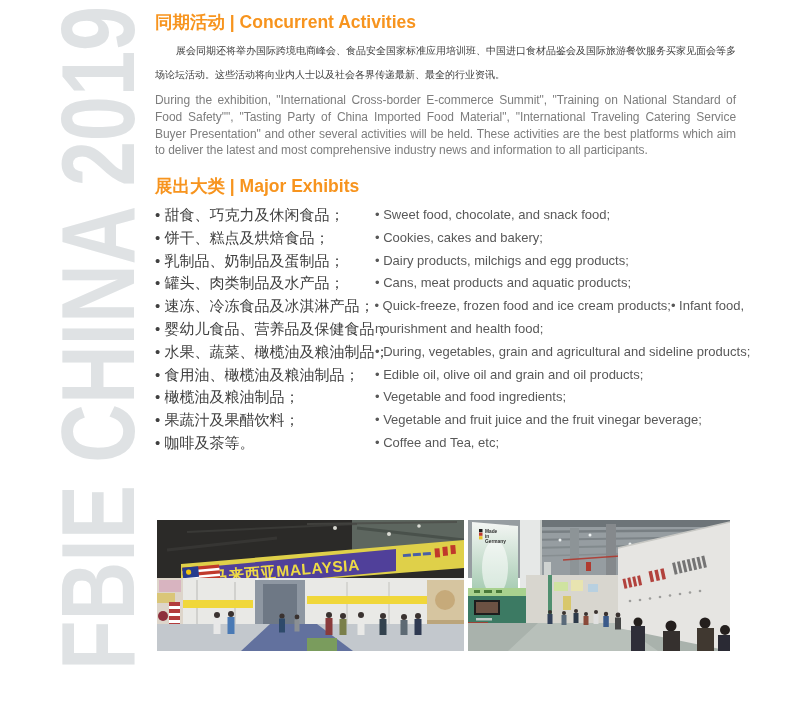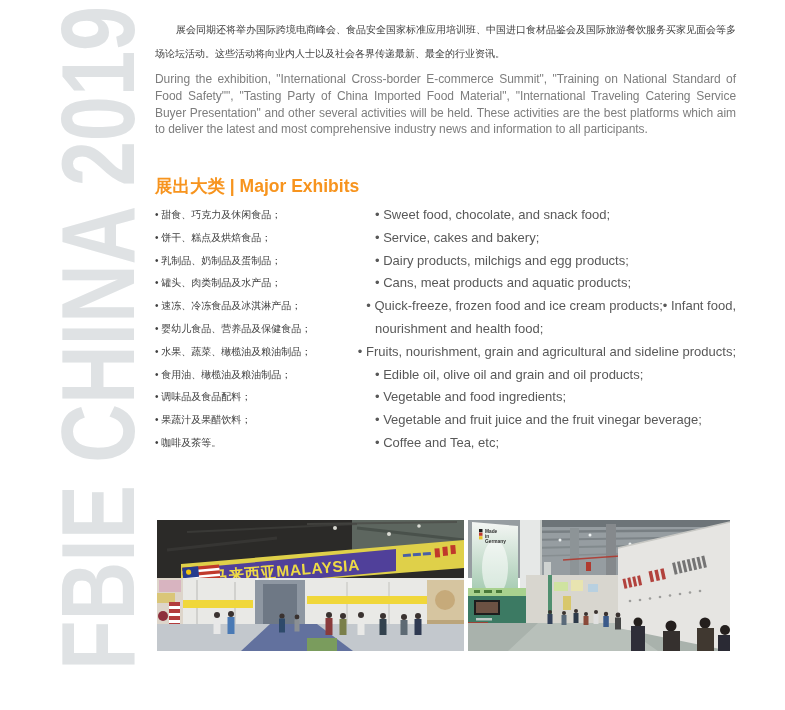--- a/index.html
+++ b/index.html
@@ -28,78 +28,79 @@
     font-size:10px;line-height:24px;color:#404040;text-align:justify;
     text-indent:2.1em;margin:6px 0 5px 0;
   }
   .para-en{
     font-size:12px;line-height:16.8px;color:#7d7d7d;text-align:justify;
     margin:0;letter-spacing:-0.05px;
   }
   .exhibits-title{margin-top:0;}
   .exhibit-list{margin-top:7px;}
   .exhibit-row{display:flex;line-height:22.8px;}
-  .exhibit-zh{width:220px;font-size:10px;color:#404040;white-space:nowrap;}
+  .exhibit-zh{width:220px;font-size:15px;color:#404040;white-space:nowrap;}
   .exhibit-en{flex:1;font-size:13px;color:#585858;white-space:nowrap;}
   
   .photos{position:absolute;left:157px;top:520px;display:flex;gap:4px;}
   .photo{display:block;}
   .photo svg{display:block;}
 </style>
 </head>
 <body>
 
 <div class="watermark">
   <span class="wm-inner">FBIE CHINA 2019</span>
 </div>
 
 <div class="content">
 
   <div class="activities">
+    <h2 class="section-title">同期活动 | Concurrent Activities</h2>
     <p class="para-zh">展会同期还将举办国际跨境电商峰会、食品安全国家标准应用培训班、中国进口食材品鉴会及国际旅游餐饮服务买家见面会等多场论坛活动。这些活动将向业内人士以及社会各界传递最新、最全的行业资讯。</p>
     <p class="para-en">During the exhibition,  "International Cross-border E-commerce Summit", "Training on National Standard of Food Safety"", "Tasting Party of China Imported Food Material", "International Traveling Catering Service Buyer Presentation" and other several activities will be held. These activities are the best platforms which aim to deliver the latest and most comprehensive industry news and information to all participants.</p>
   </div>
 
   <div>
     <h2 class="section-title exhibits-title">展出大类 | Major Exhibits</h2>
     <div class="exhibit-list">
       <div class="exhibit-row">
         <span class="exhibit-zh">• 甜食、巧克力及休闲食品；</span>
         <span class="exhibit-en">• Sweet food, chocolate, and snack food;</span>
       </div>
       <div class="exhibit-row">
         <span class="exhibit-zh">• 饼干、糕点及烘焙食品；</span>
-        <span class="exhibit-en">• Service, cakes and bakery;</span>
+        <span class="exhibit-en">• Cookies, cakes and bakery;</span>
       </div>
       <div class="exhibit-row">
         <span class="exhibit-zh">• 乳制品、奶制品及蛋制品；</span>
         <span class="exhibit-en">• Dairy products, milchigs and egg products;</span>
       </div>
       <div class="exhibit-row">
         <span class="exhibit-zh">• 罐头、肉类制品及水产品；</span>
         <span class="exhibit-en">• Cans, meat products and aquatic products;</span>
       </div>
       <div class="exhibit-row">
         <span class="exhibit-zh">• 速冻、冷冻食品及冰淇淋产品；</span>
         <span class="exhibit-en">• Quick-freeze, frozen food and ice cream products;• Infant food,</span>
       </div>
       <div class="exhibit-row">
         <span class="exhibit-zh">• 婴幼儿食品、营养品及保健食品；</span>
         <span class="exhibit-en">nourishment and health food;</span>
       </div>
       <div class="exhibit-row">
         <span class="exhibit-zh">• 水果、蔬菜、橄榄油及粮油制品；</span>
-        <span class="exhibit-en">• Fruits, nourishment, grain and agricultural and sideline products;</span>
+        <span class="exhibit-en">• During, vegetables, grain and agricultural and sideline products;</span>
       </div>
       <div class="exhibit-row">
         <span class="exhibit-zh">• 食用油、橄榄油及粮油制品；</span>
         <span class="exhibit-en">• Edible oil, olive oil and grain and oil products;</span>
       </div>
       <div class="exhibit-row">
-        <span class="exhibit-zh">• 调味品及食品配料；</span>
+        <span class="exhibit-zh">• 橄榄油及粮油制品；</span>
         <span class="exhibit-en">• Vegetable and food ingredients;</span>
       </div>
       <div class="exhibit-row">
         <span class="exhibit-zh">• 果蔬汁及果醋饮料；</span>
         <span class="exhibit-en">• Vegetable and fruit juice and the fruit vinegar beverage;</span>
       </div>
       <div class="exhibit-row">
         <span class="exhibit-zh">• 咖啡及茶等。</span>
         <span class="exhibit-en">• Coffee and Tea, etc;</span>
       </div>

